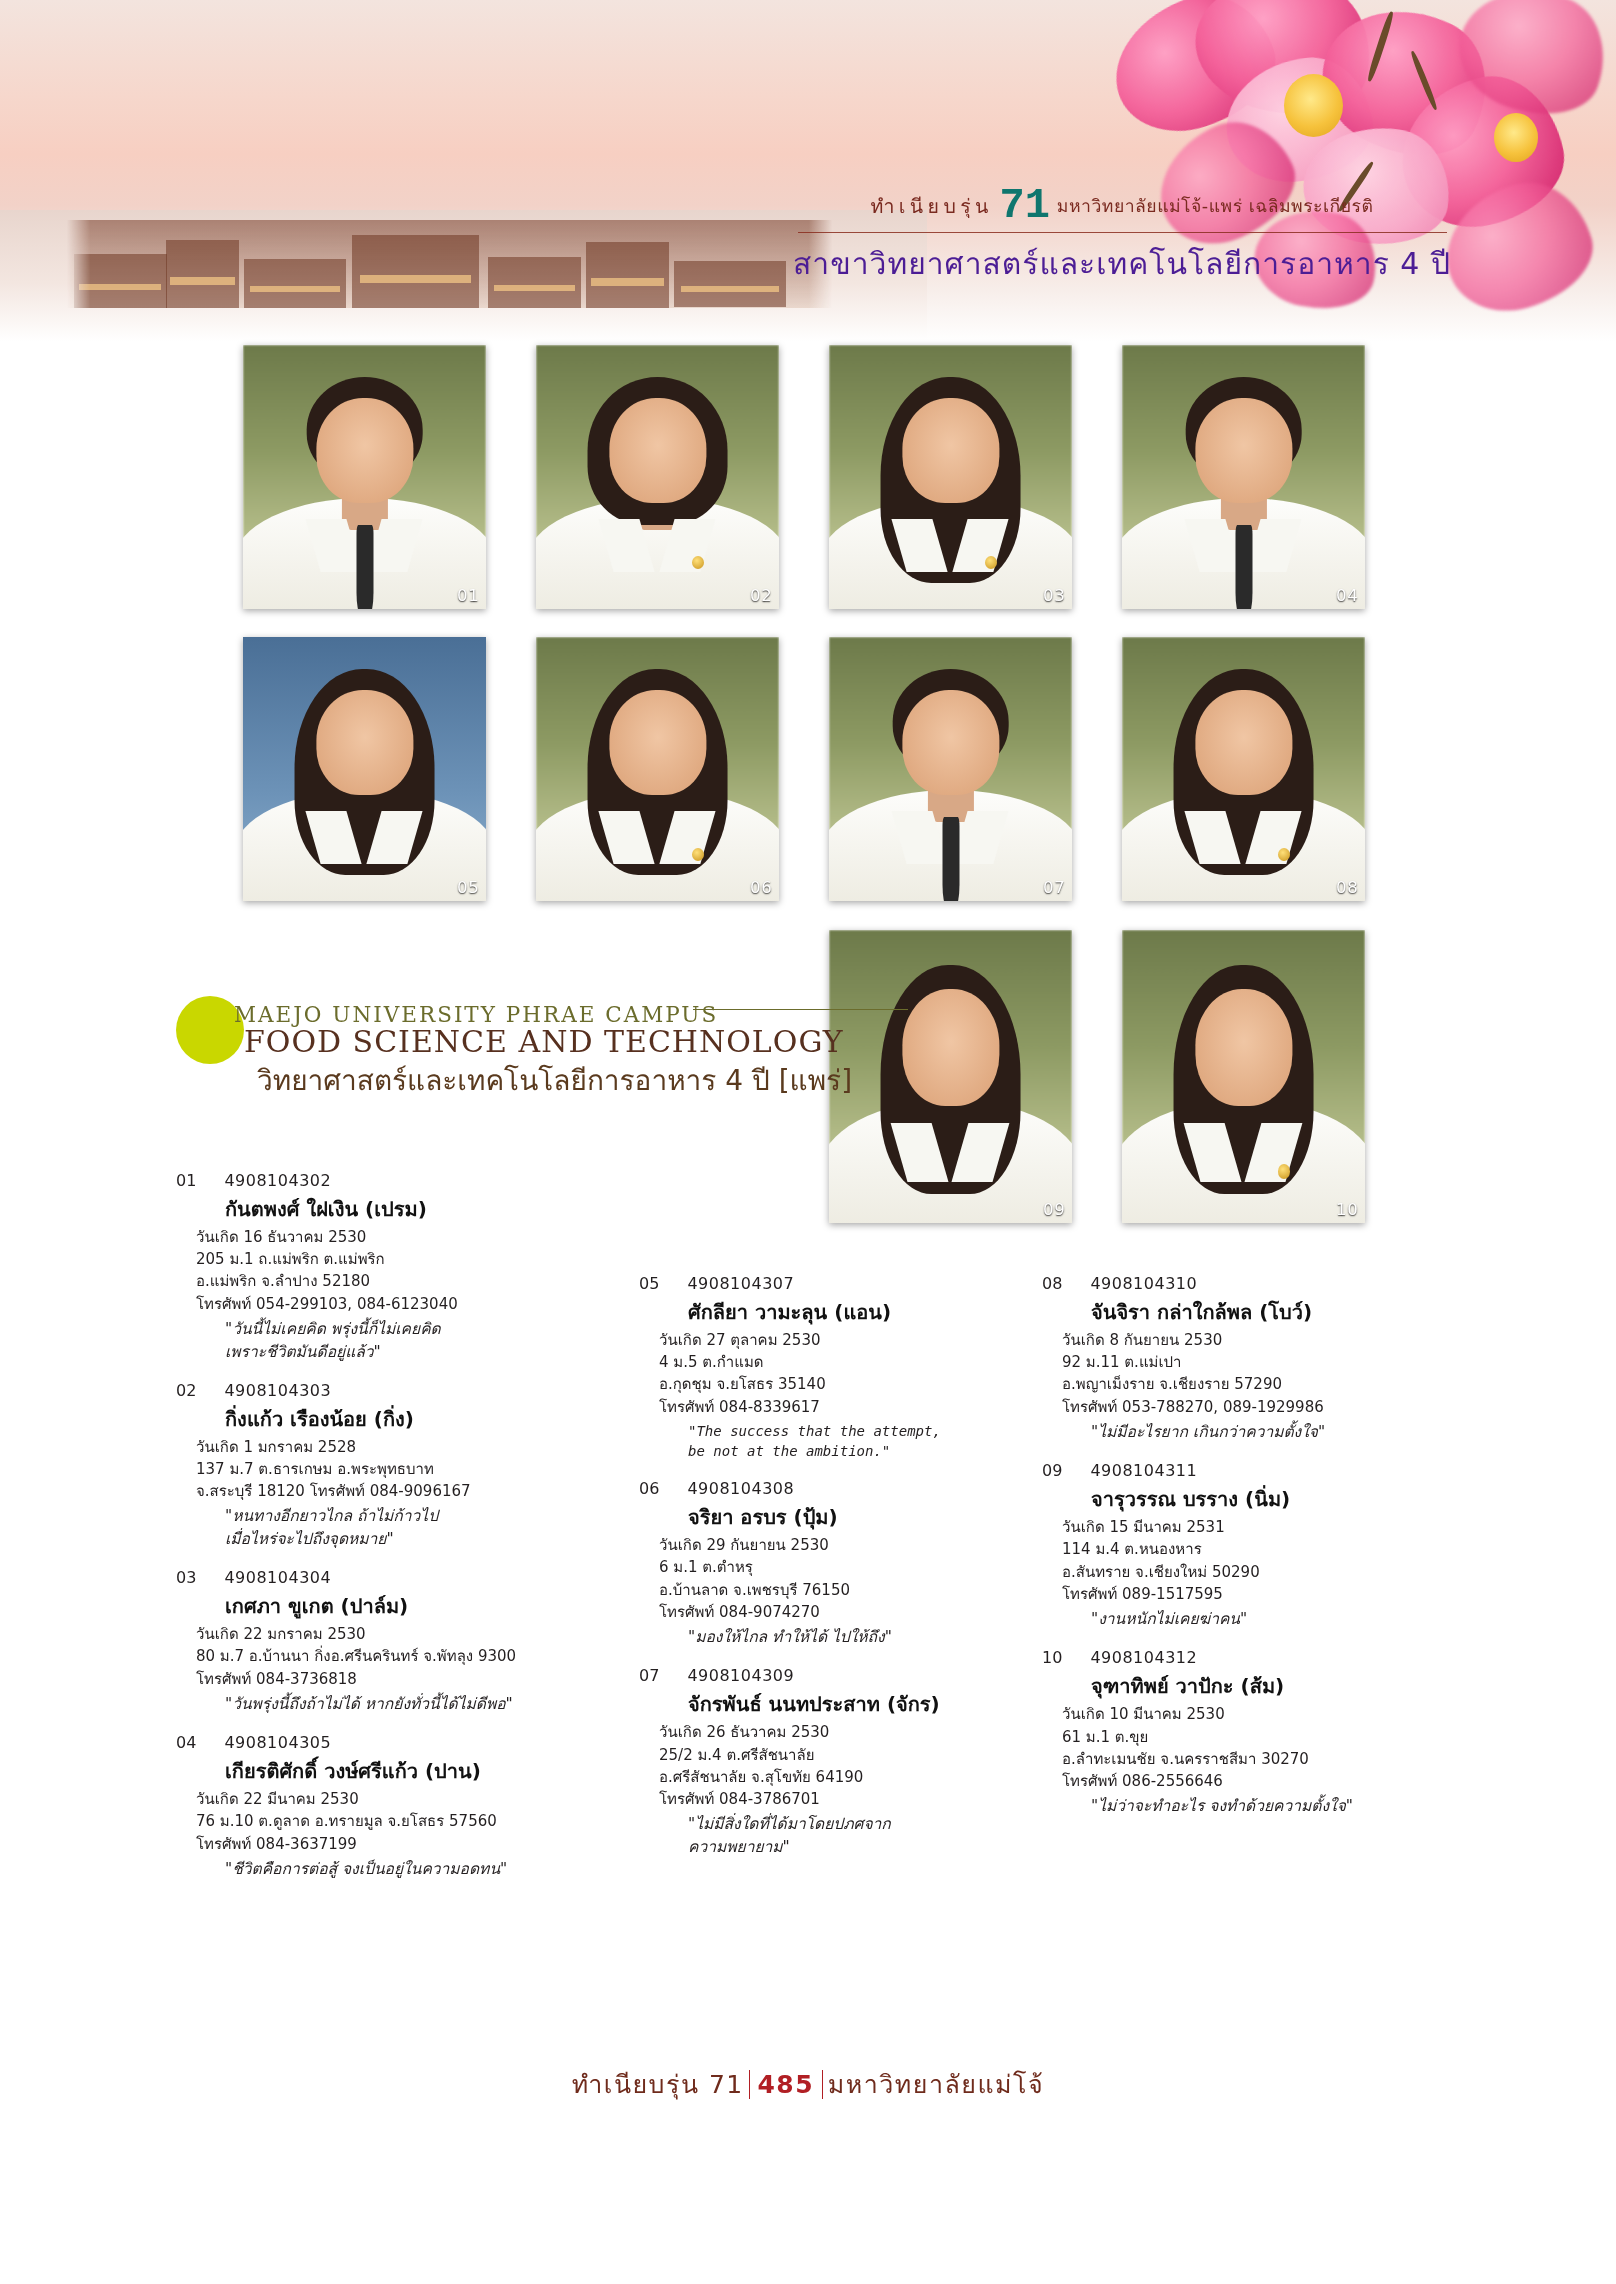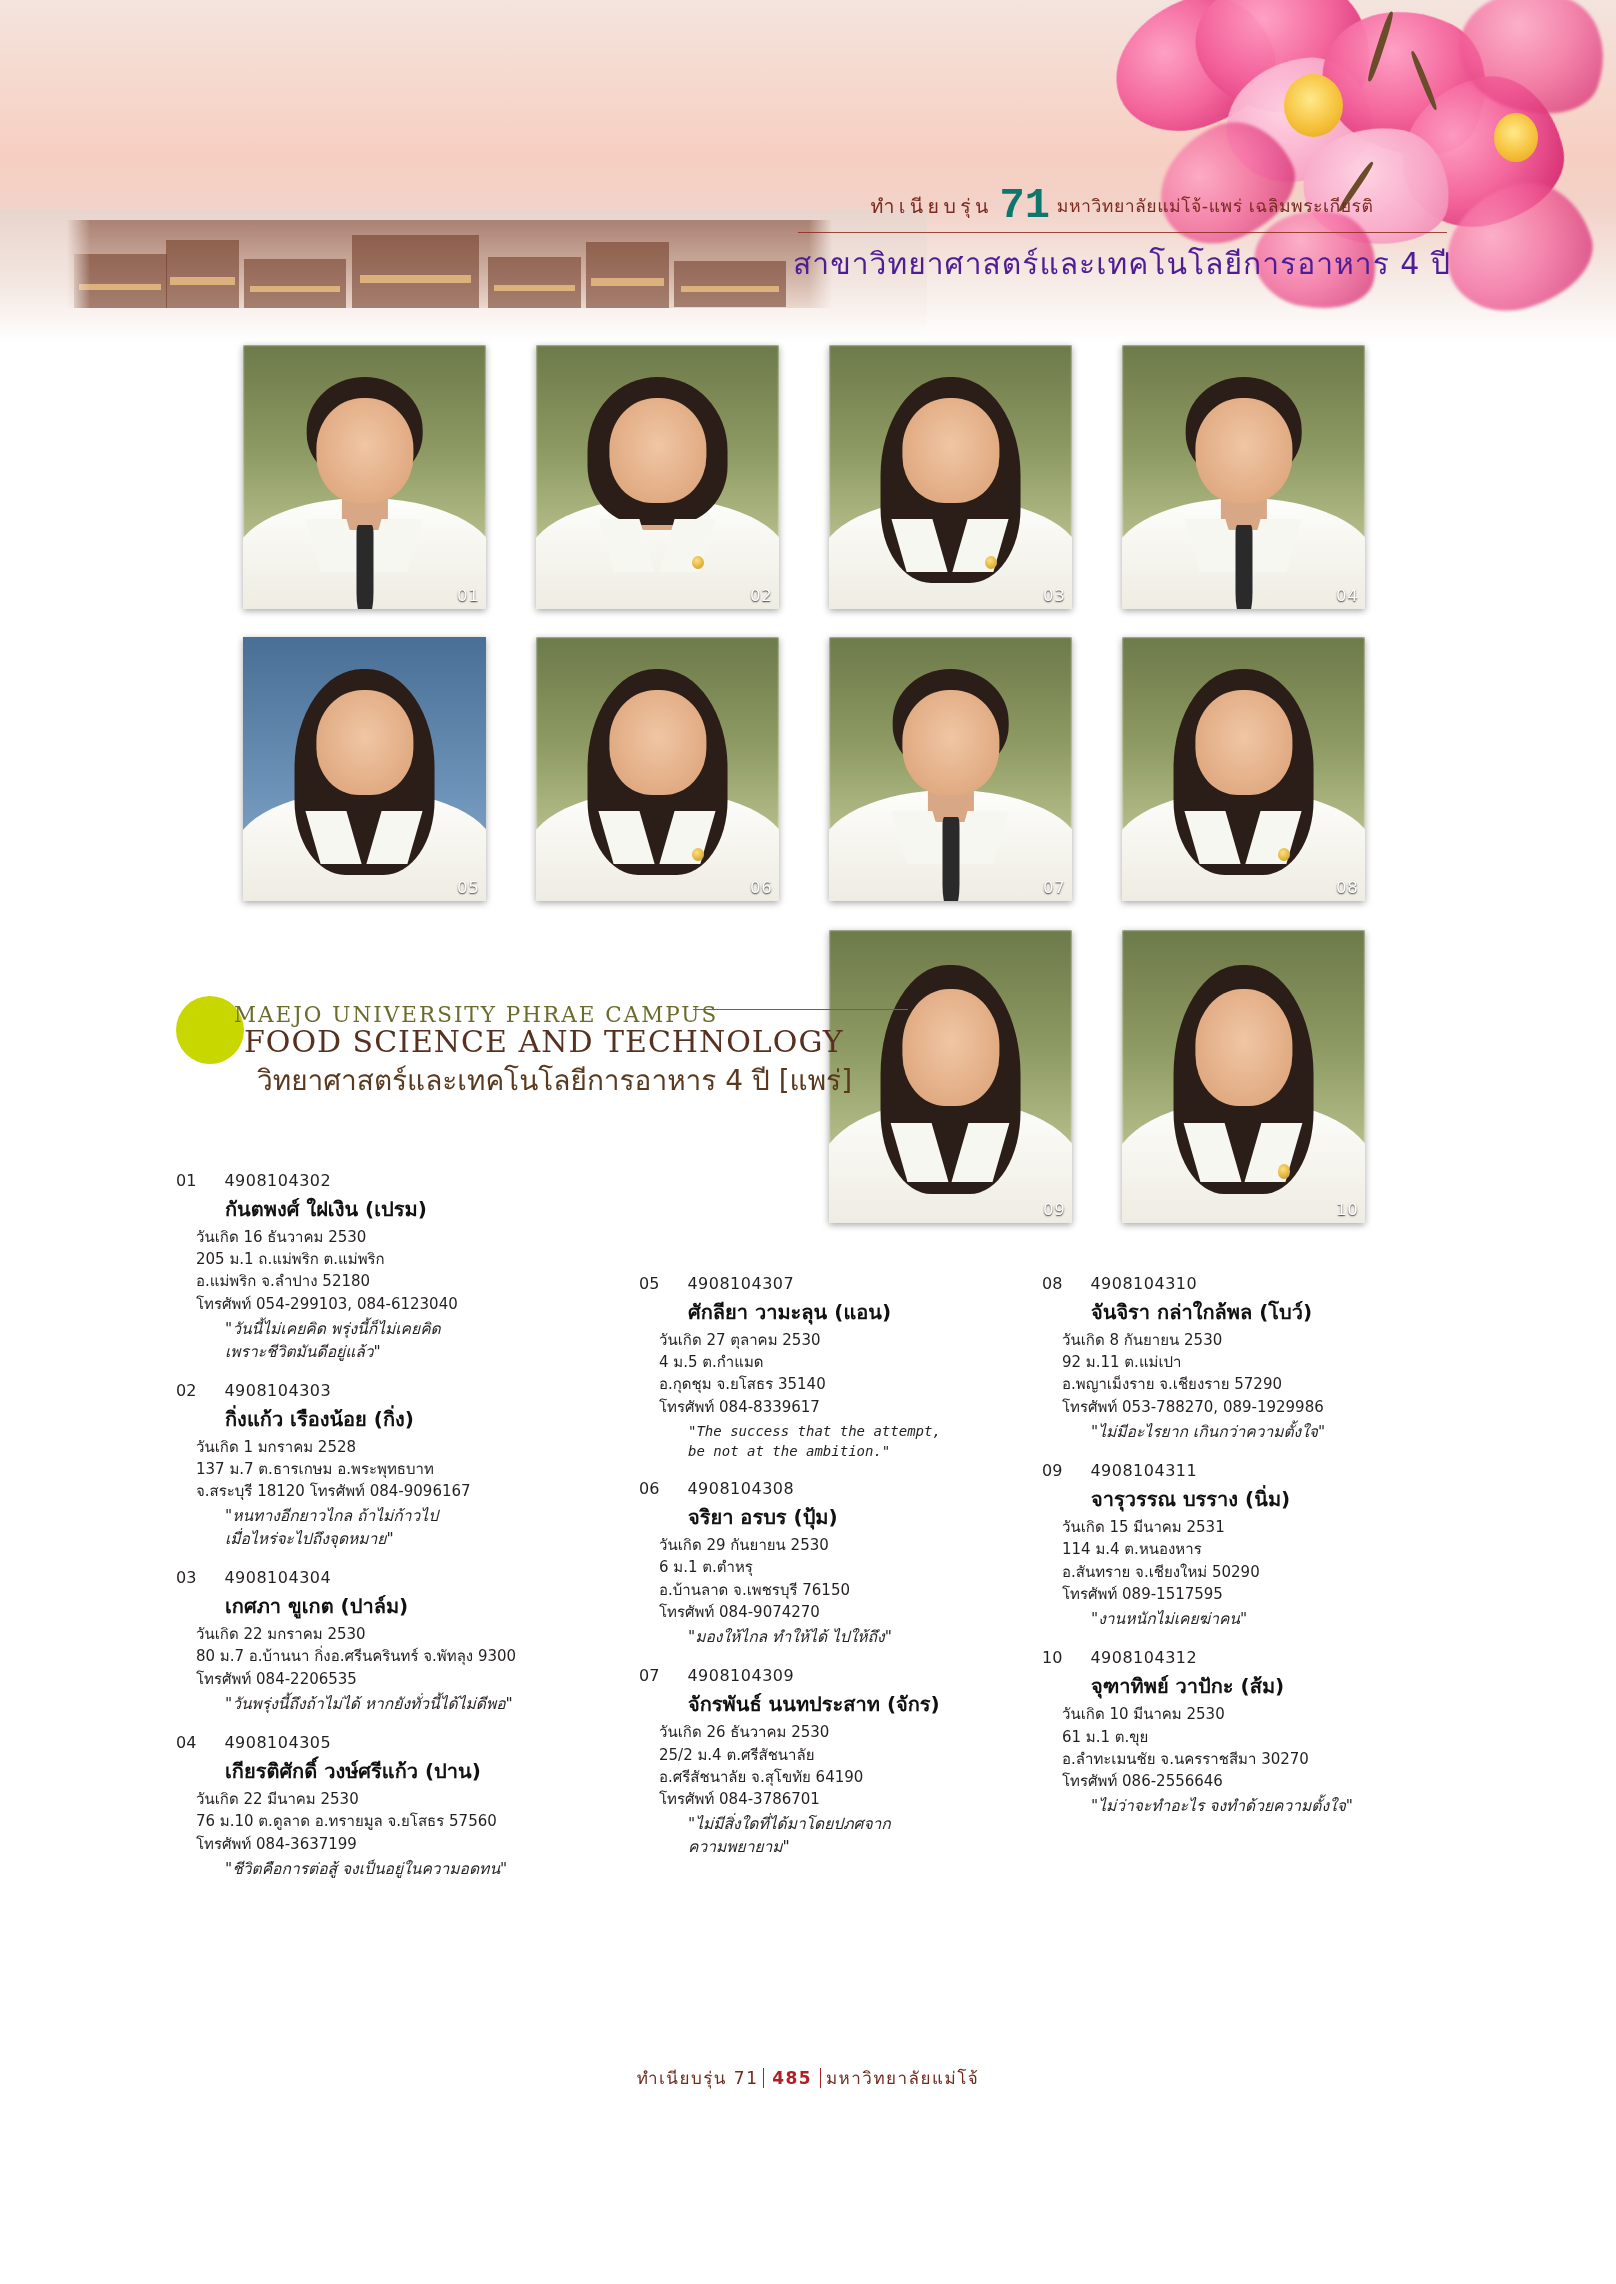--- a/index.html
+++ b/index.html
@@ -152,21 +152,21 @@
   .e-no{font-size:16px;color:#231f20;min-width:25px;}
   .e-id{font-size:16px;color:#231f20;letter-spacing:0.5px;}
   .e-name{font-size:20px;font-weight:bold;color:#111;margin:2.9px 0 2px 49px;}
   .e-line{font-size:15px;color:#231f20;margin:1px 0 1px 20px;line-height:1.42;}
   .e-quote{font-size:15.6px;color:#231f20;margin:2.9px 0 0 49px;line-height:1.45;font-style:italic;}
   .e-quote.mono{font-family:"DejaVu Sans Mono","Liberation Mono",monospace;font-size:14px;font-style:italic;}
 
   
   .footer{
     position:absolute;left:0;top:2064px;width:1616px;text-align:center;
-    color:#6f2b1c;font-size:17px;letter-spacing:1.5px;
+    color:#6f2b1c;font-size:25px;letter-spacing:1.5px;
   }
   .footer .pg{
     display:inline-block;padding:0 7.8px;margin:0 4.9px;color:#b11f24;font-weight:bold;
     border-left:1.5px solid #b11f24;border-right:1.5px solid #b11f24;
   }
 </style>
 </head>
 <body>
 
 <div class="banner">
@@ -381,21 +381,21 @@
   </div>
 
   <div class="entry">
     <div class="e-head">
       <span class="e-no">03</span>
       <span class="e-id">4908104304</span>
     </div>
     <div class="e-name">เกศภา  ขูเกต (ปาล์ม)</div>
     <div class="e-line">วันเกิด 22  มกราคม  2530</div>
     <div class="e-line">80 ม.7 อ.บ้านนา กิ่งอ.ศรีนครินทร์ จ.พัทลุง 9300</div>
-    <div class="e-line">โทรศัพท์ 084-2206535</div>
+    <div class="e-line">โทรศัพท์ 084-3736818</div>
     <div class="e-quote" style="white-space:pre-line;">"วันพรุ่งนี้ถึงถ้าไม่ได้ หากยังทั่วนี้ได้ไม่ดีพอ"</div>
   </div>
 
   <div class="entry">
     <div class="e-head">
       <span class="e-no">04</span>
       <span class="e-id">4908104305</span>
     </div>
     <div class="e-name">เกียรติศักดิ์  วงษ์ศรีแก้ว (ปาน)</div>
     <div class="e-line">วันเกิด 22  มีนาคม  2530</div>

